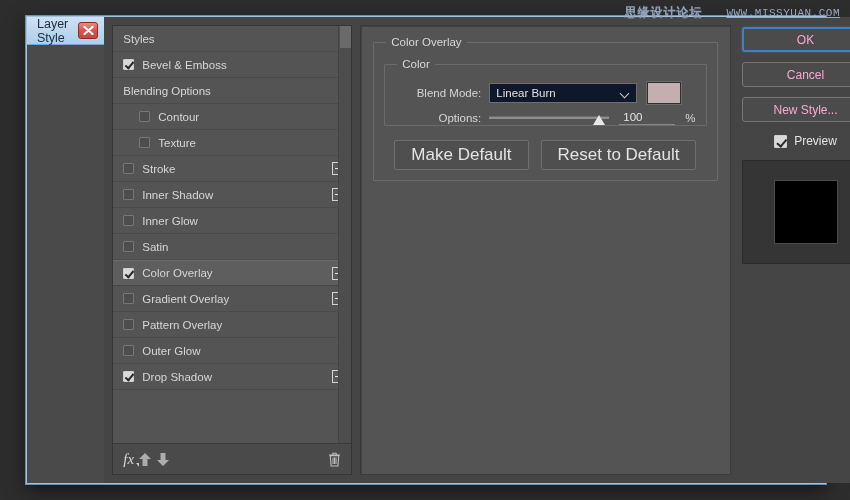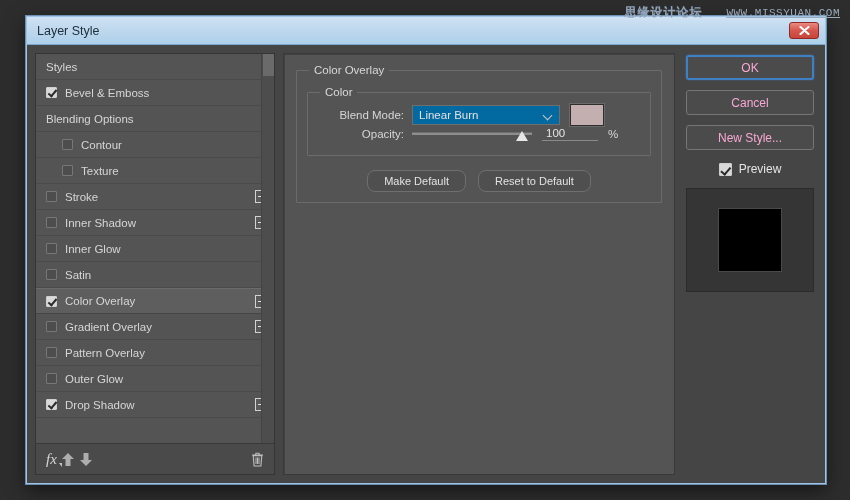--- a/index.html
+++ b/index.html
@@ -50,21 +50,21 @@
   #dialog {
     position: absolute;
     left: 26px;
     top: 16px;
     width: 800px;
     height: 468px;
     background: #4a4a4a;
     border: 1px solid #9fc3e4;
     box-shadow: 0 0 0 1px #6d90b0, 0 6px 18px rgba(0,0,0,.55);
     display: flex;
-    flex-direction: column;
+    flex-direction: row;
   }
 
   
   #titlebar {
     height: 28px;
     flex: 0 0 28px;
     background: linear-gradient(to bottom, #cfe2f3 0%, #bfd8ee 45%, #add0ea 100%);
     border-bottom: 1px solid #7ba7ce;
     display: flex;
     align-items: center;
@@ -256,42 +256,43 @@
     margin: 0;
   }
   fieldset.group > legend {
     font-size: 11.5px;
     color: #d8d8d8;
     padding: 0 5px;
     margin-left: 2px;
   }
   fieldset.group.inner {
     margin-top: 2px;
-    padding: 6px 10px 14px 10px;
+    padding: 6px 10px 0 10px;
   }
 
   .field-row {
     display: flex;
     align-items: center;
+    margin-top: 6px;
   }
   .field-label {
     font-size: 11.5px;
     color: #d6d6d6;
     text-align: right;
     width: 86px;
     flex: 0 0 86px;
     margin-right: 8px;
     white-space: nowrap;
   }
 
   
   .select {
     width: 148px;
     height: 20px;
-    background: #0369a1;
+    background: #0f172a;
     border: 1px solid #6e6e6e;
     color: #e2e2e2;
     font-size: 11.5px;
     display: flex;
     align-items: center;
     padding: 0 6px;
     cursor: pointer;
     position: relative;
   }
   .select .sel-value { flex: 1 1 auto; }
@@ -366,23 +367,23 @@
   
   #default-buttons {
     display: flex;
     justify-content: center;
     gap: 12px;
     margin-top: 14px;
   }
   .ps-btn {
     background: #4f4f4f;
     border: 1px solid #6f6f6f;
-    border-radius: 8px;
+    border-radius: 2px;
     color: #e3e3e3;
-    font-size: 11px;
+    font-size: 17px;
     padding: 4px 16px;
     cursor: pointer;
     font-family: "Liberation Sans", sans-serif;
   }
 
   
   #action-panel {
     width: 134px;
     flex: 0 0 134px;
     display: flex;
@@ -566,21 +567,21 @@
             <div class="field-row">
               <span class="field-label">Blend Mode:</span>
               <div class="select">
                 <span class="sel-value">Linear Burn</span>
                 <span class="chev"></span>
               </div>
               <div class="swatch" id="color-swatch" style="background: rgb(196, 175, 176);"></div>
             </div>
 
             <div class="field-row">
-              <span class="field-label">Opacity:</span>
+              <span class="field-label">Options:</span>
               <div class="slider-wrap">
                 <div class="slider-track"></div>
                 <div class="slider-thumb"></div>
               </div>
               <input class="num-input" type="text" value="100" style="">
               <span class="unit">%</span>
             </div>
           </fieldset>
 
           <div id="default-buttons">

